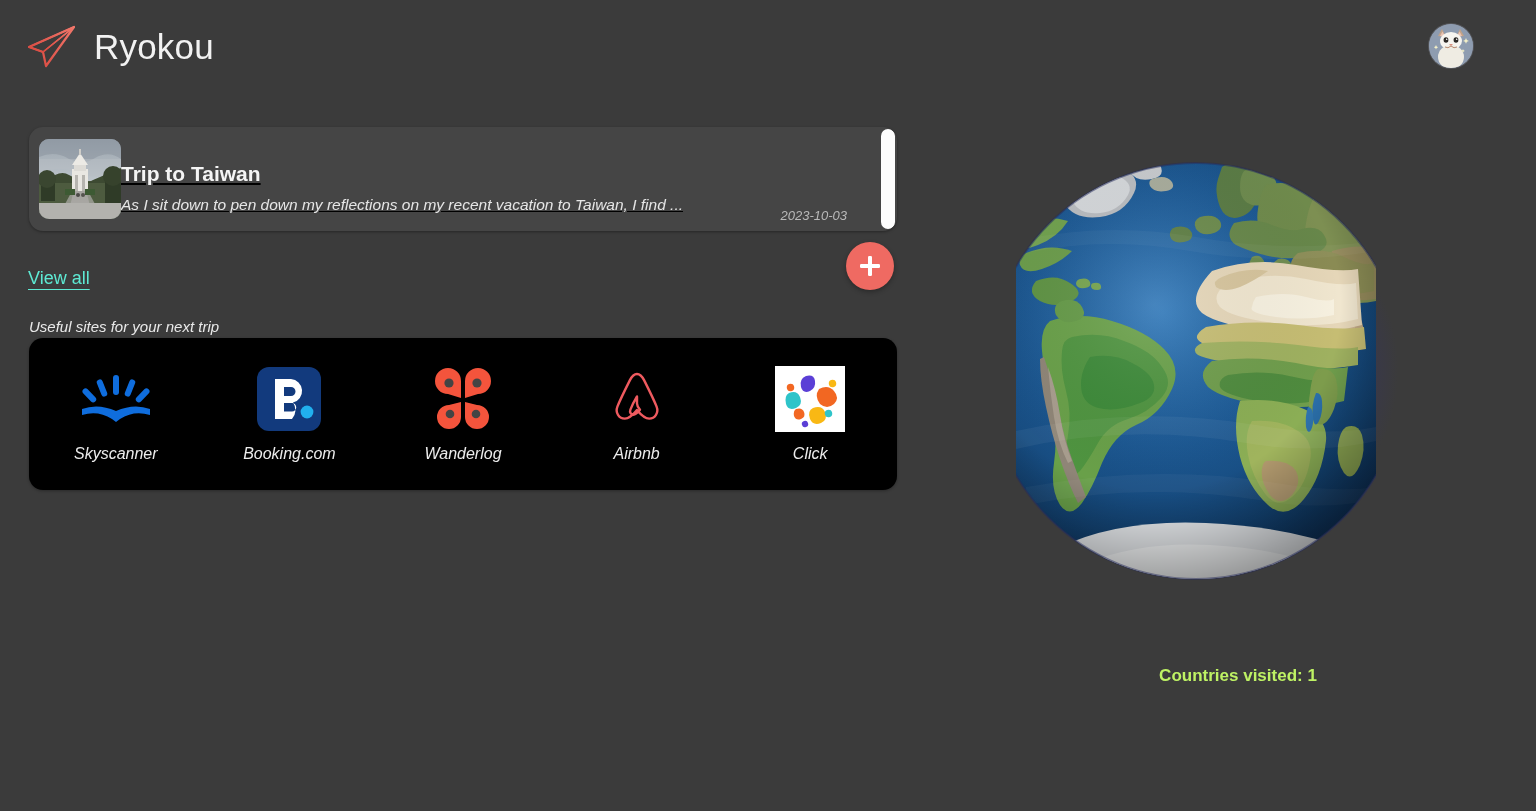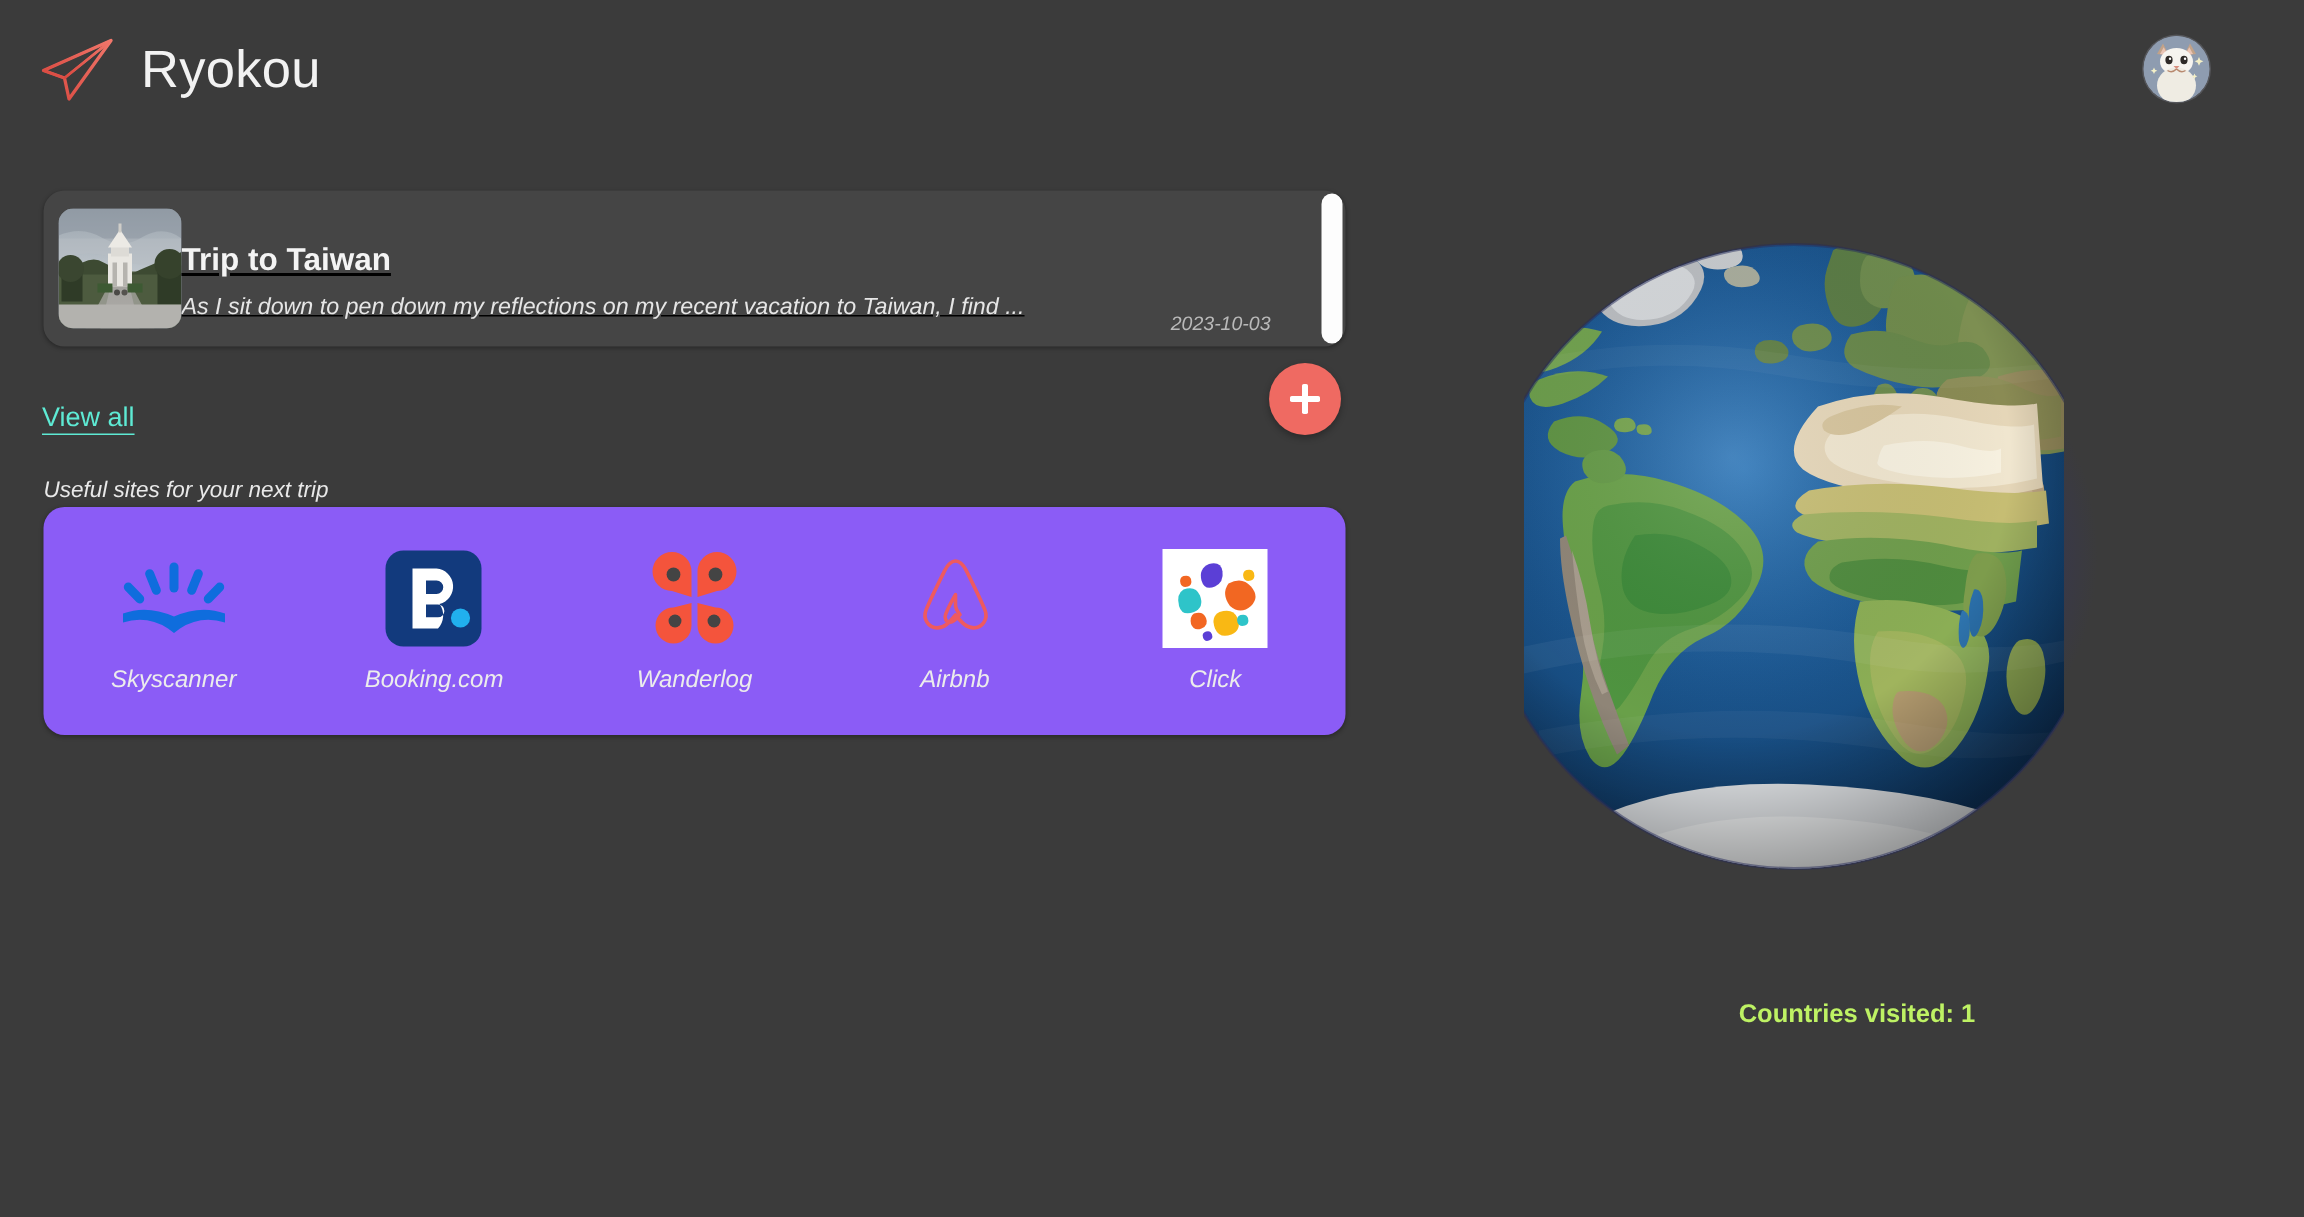--- a/index.html
+++ b/index.html
@@ -92,21 +92,21 @@
   #add-btn svg { width: 26px; height: 26px; display: block; }
 
   
   #useful-title {
     position: absolute; left: 29px; top: 306px;
     font-size: 15px; font-style: italic; color: #e9e9e9; margin-top: 12px;
   }
   #sites-panel {
     position: absolute; left: 29px; top: 338px;
     width: 868px; height: 152px;
-    background: #8b5cf6; border-radius: 14px;
+    background: #000000; border-radius: 14px;
     display: flex; align-items: center;
     box-shadow: 0 1px 3px rgba(0,0,0,.3);
   }
   .site {
     flex: 1 1 0; display: flex; flex-direction: column;
     align-items: center; justify-content: flex-start;
     height: 110px; cursor: pointer; padding-top: 8px;
   }
   .site-logo {
     height: 64px; display: flex; align-items: center; justify-content: center;

